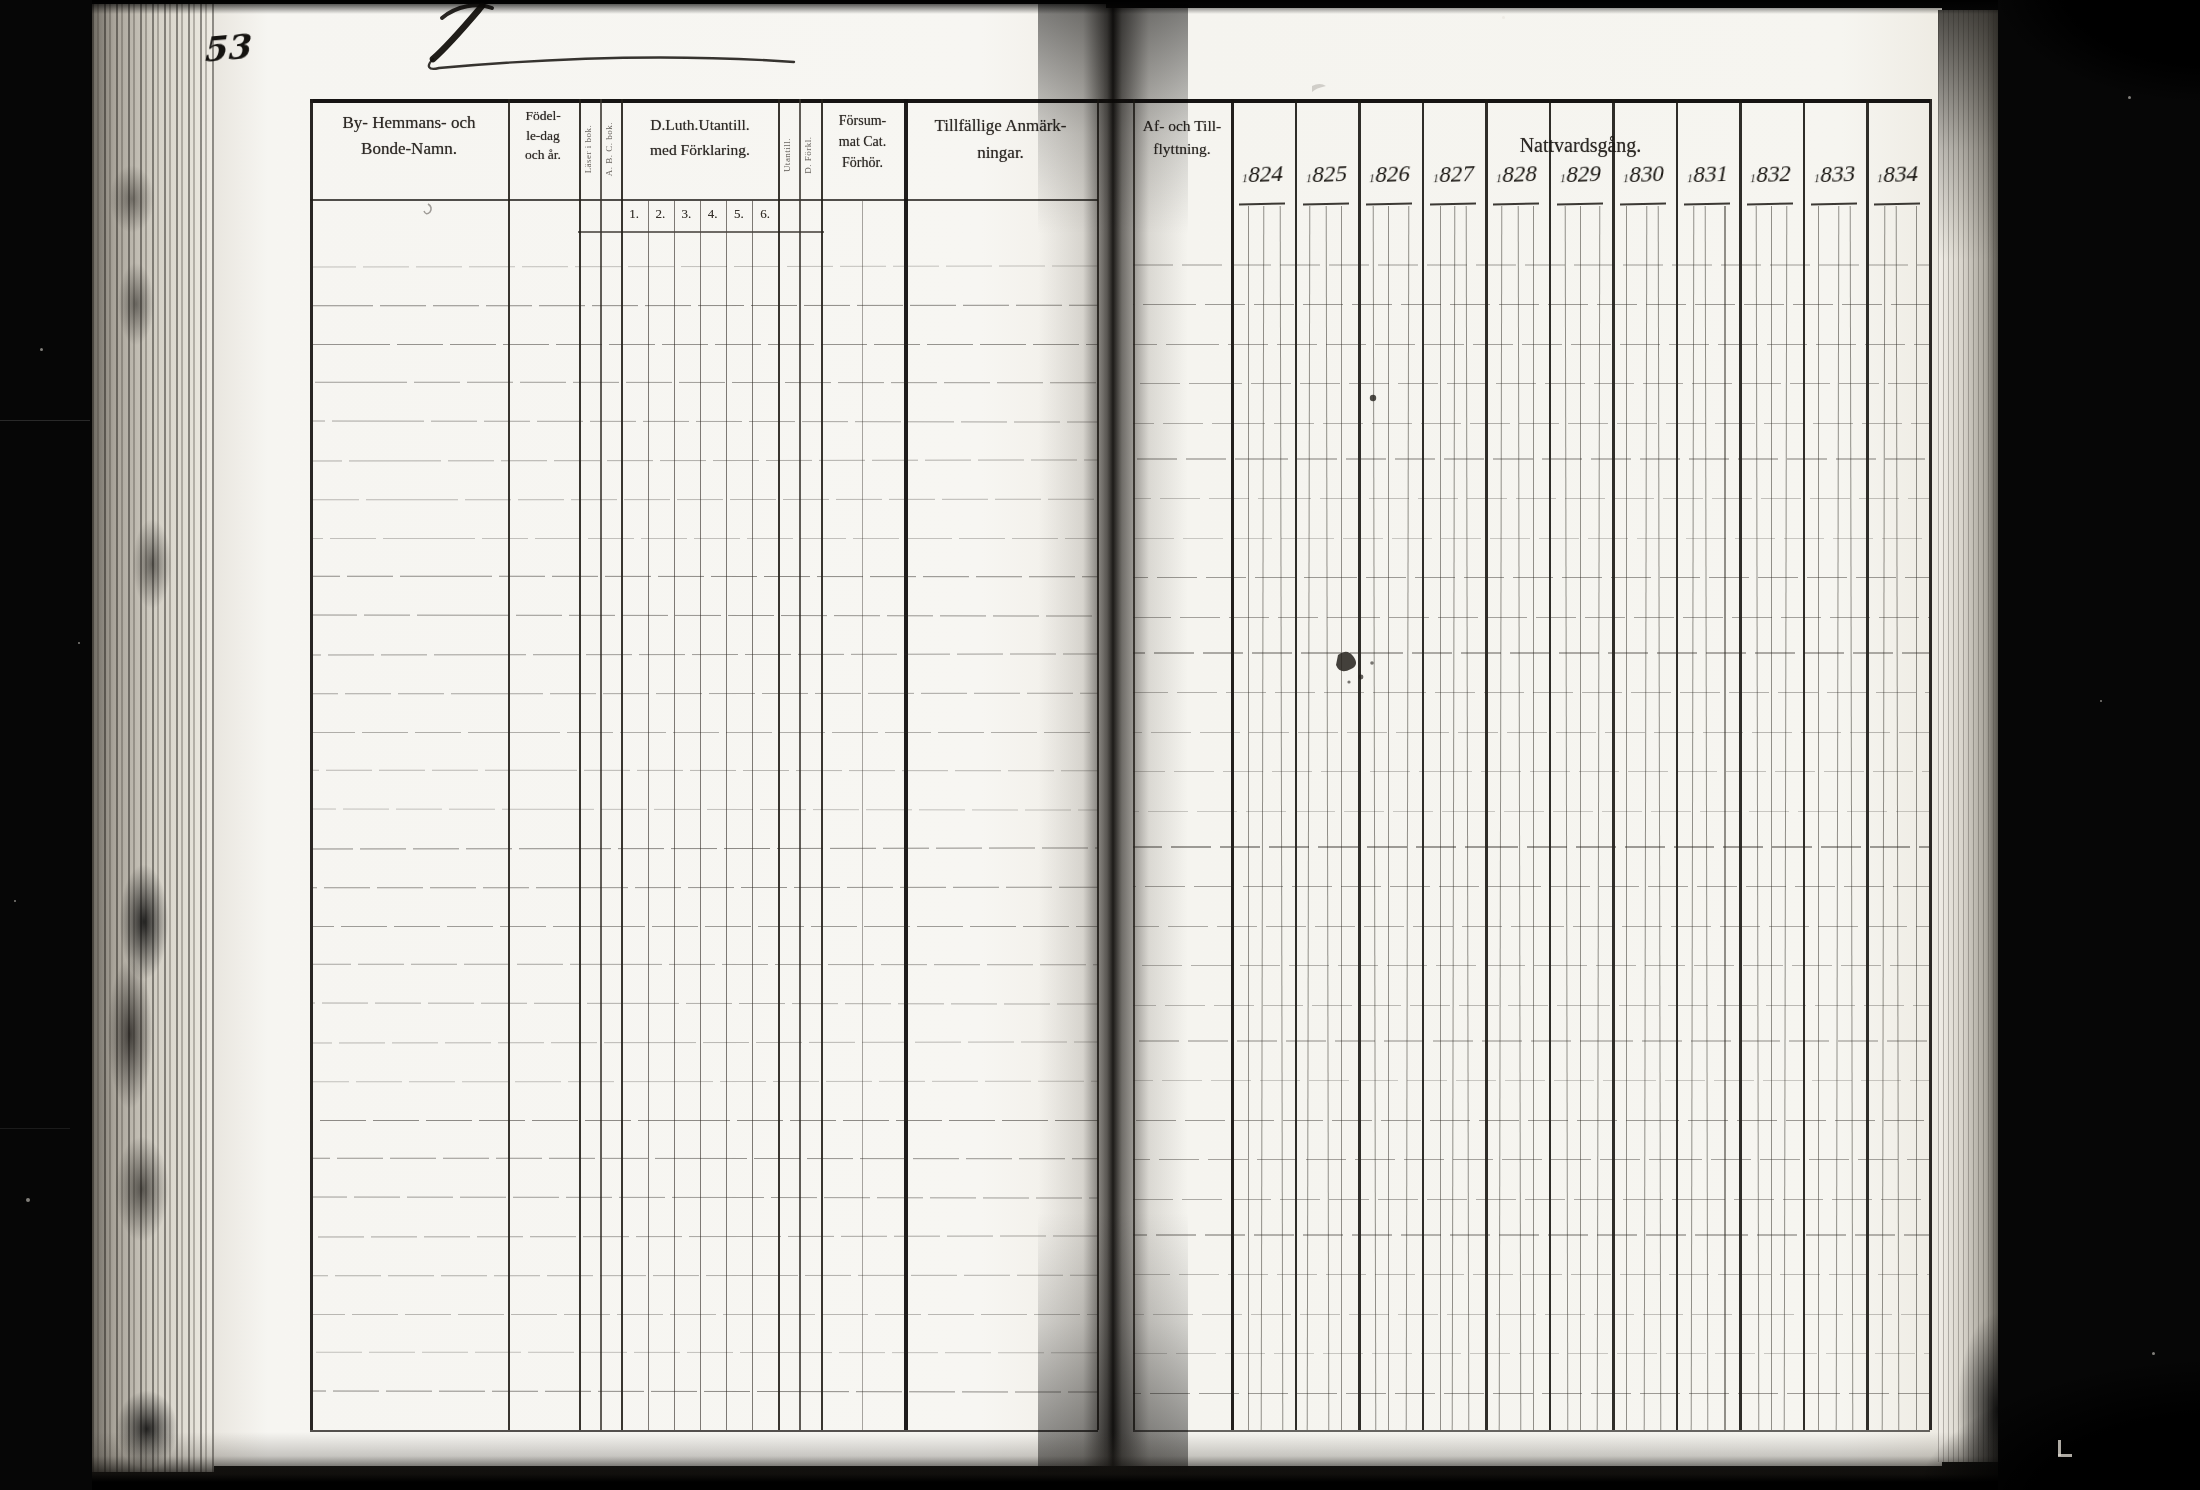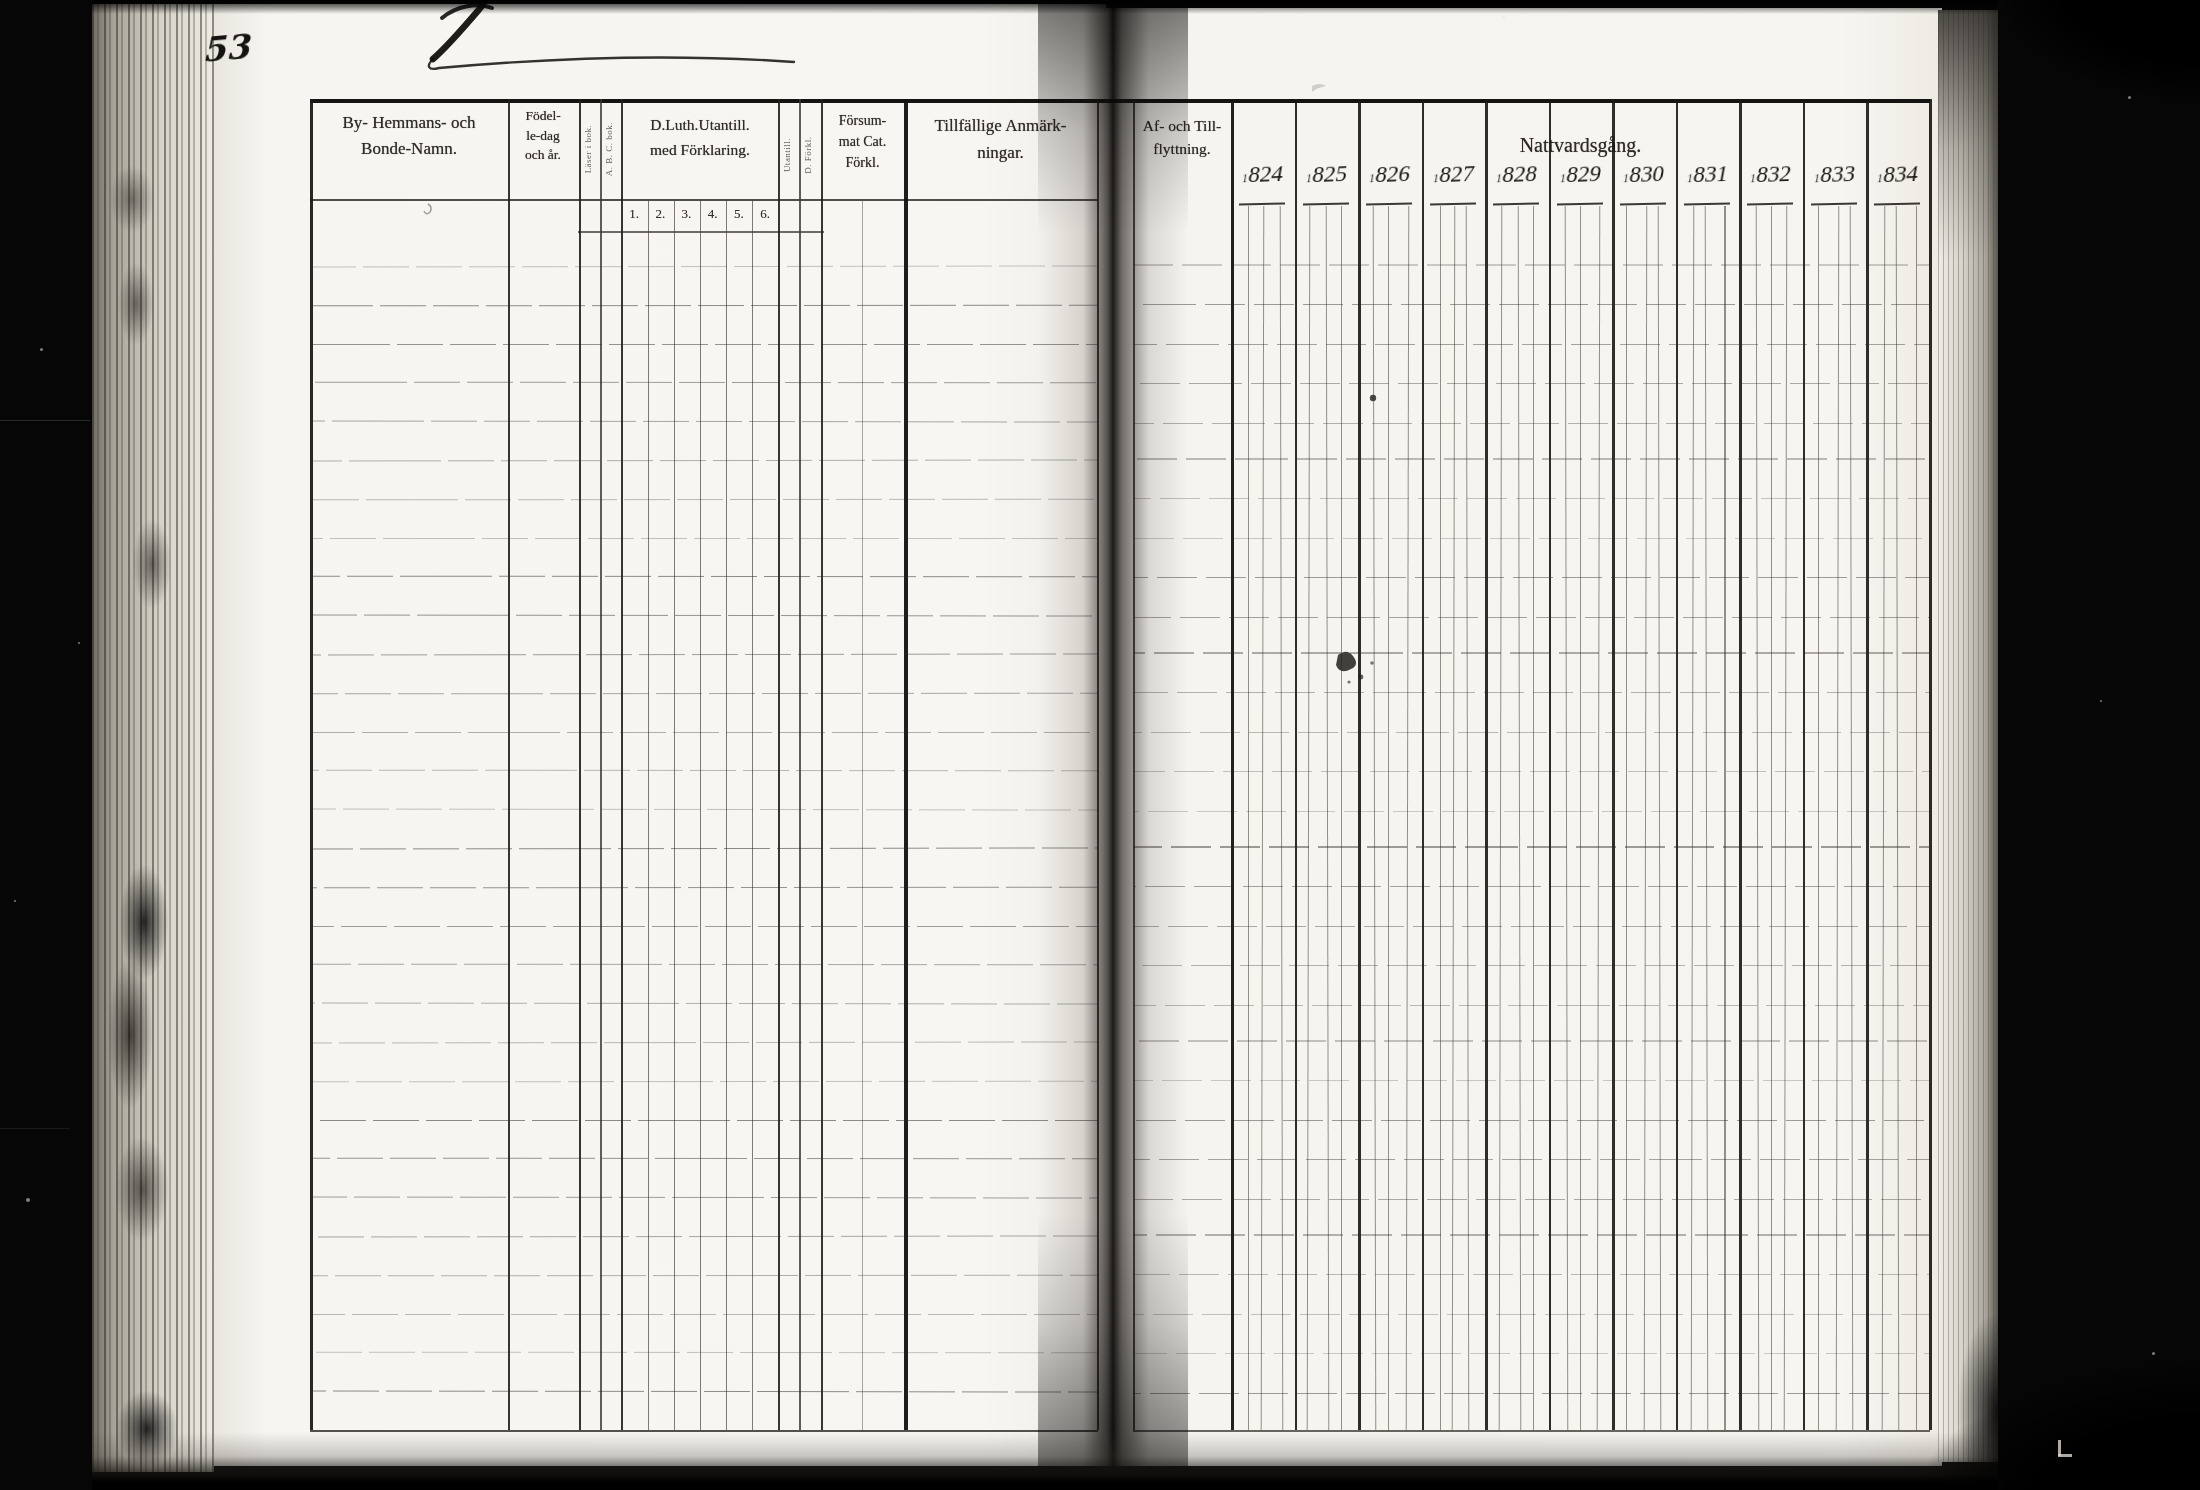--- a/index.html
+++ b/index.html
@@ -80,21 +80,21 @@
 le-dag
 och år.</div>
     <div class="rot abs" style="left:535px;top:142px;width:110px;height:14px;">Läser i bok.</div>
     <div class="rot abs" style="left:556px;top:142px;width:110px;height:14px;">A. B. C. bok.</div>
     <div class="hdr abs" style="left:621px;top:113px;width:158px;font-size:15.5px;line-height:1.6;">D.Luth.Utantill.
 med Förklaring.</div>
     <div class="rot abs" style="left:734px;top:148px;width:110px;height:14px;">Utantill.</div>
     <div class="rot abs" style="left:755px;top:148px;width:110px;height:14px;">D. Förkl.</div>
     <div class="hdr abs" style="left:820px;top:110px;width:85px;font-size:14px;line-height:1.5;">Försum-
 mat Cat.
-Förkl.</div>
+Förhör.</div>
     <div class="hdr abs" style="left:904px;top:112px;width:193px;font-size:17px;line-height:1.6;">Tillfällige Anmärk-
 ningar.</div>
     <div class="hdr abs" style="left:1132px;top:114px;width:100px;font-size:15.5px;line-height:1.5;">Af- och Till-
 flyttning.</div>
     <div class="hdr abs" style="left:1231px;top:130px;width:699px;font-size:20px;">Nattvardsgång.</div>
     <div id="grid-lines" class="abs">
         <div style="position: absolute; left: 310px; top: 99px; width: 1620px; height: 4px; background: rgb(22, 20, 19);"></div>
         <div style="position: absolute; left: 310px; top: 1430px; width: 788px; height: 2px; background: rgb(42, 39, 36); opacity: 0.8;"></div>
         <div style="position: absolute; left: 1133px; top: 1430px; width: 797px; height: 2px; background: rgb(42, 39, 36); opacity: 0.7;"></div>
         <div style="position: absolute; left: 310px; top: 199px; width: 788px; height: 2px; background: rgb(38, 35, 31); opacity: 0.8;"></div>

